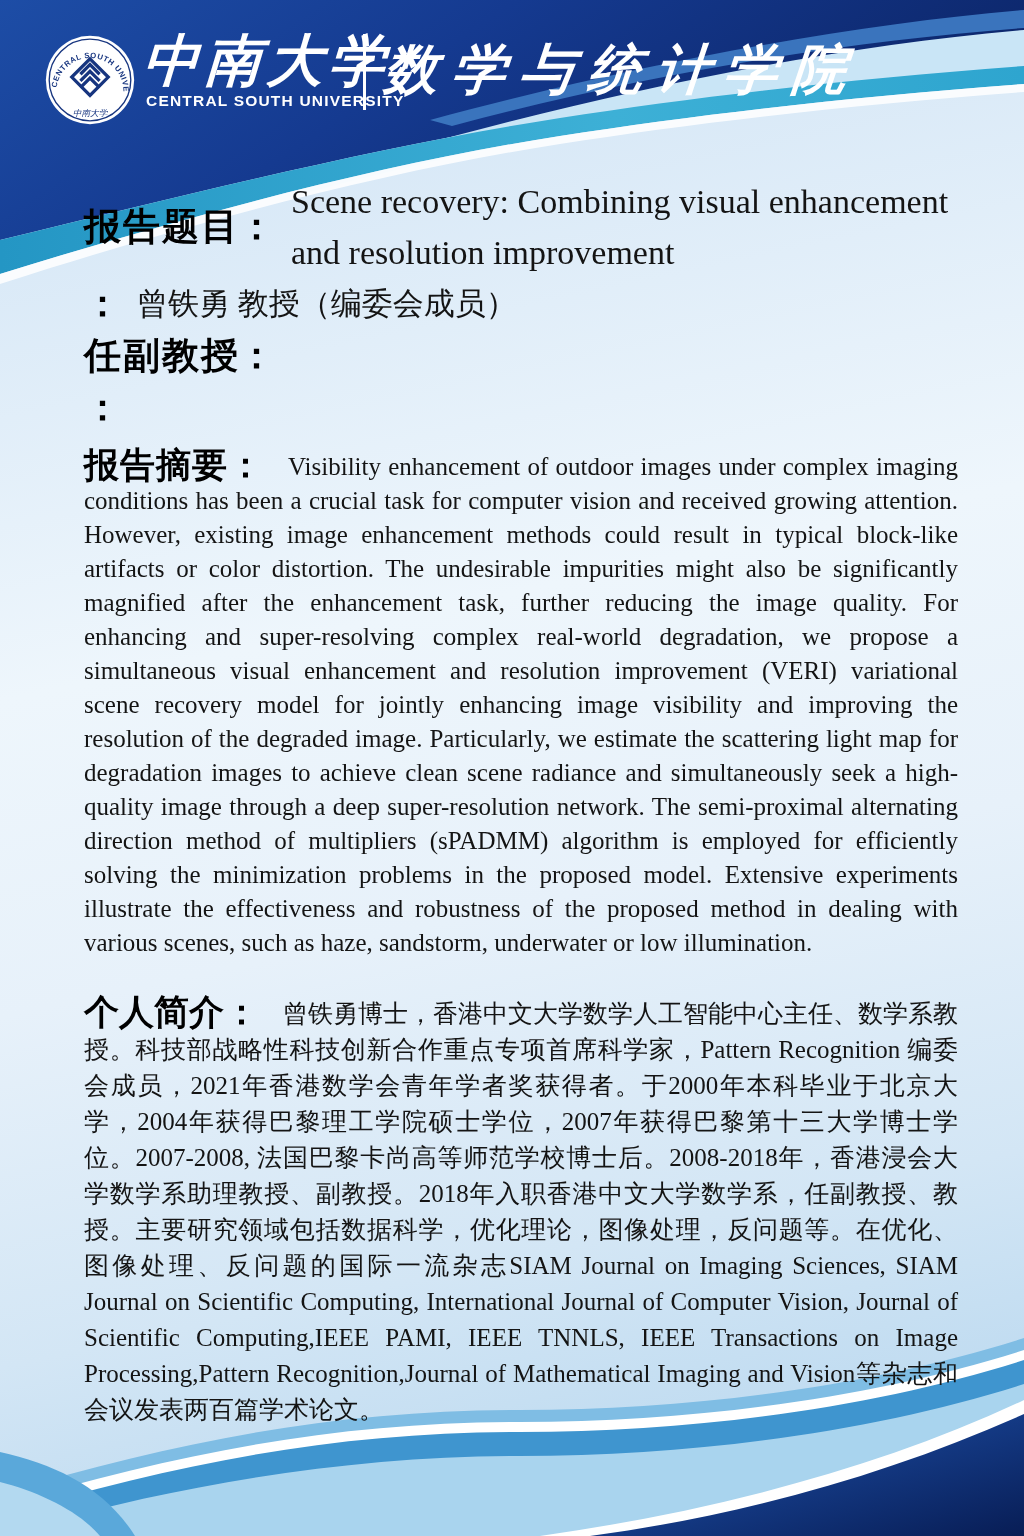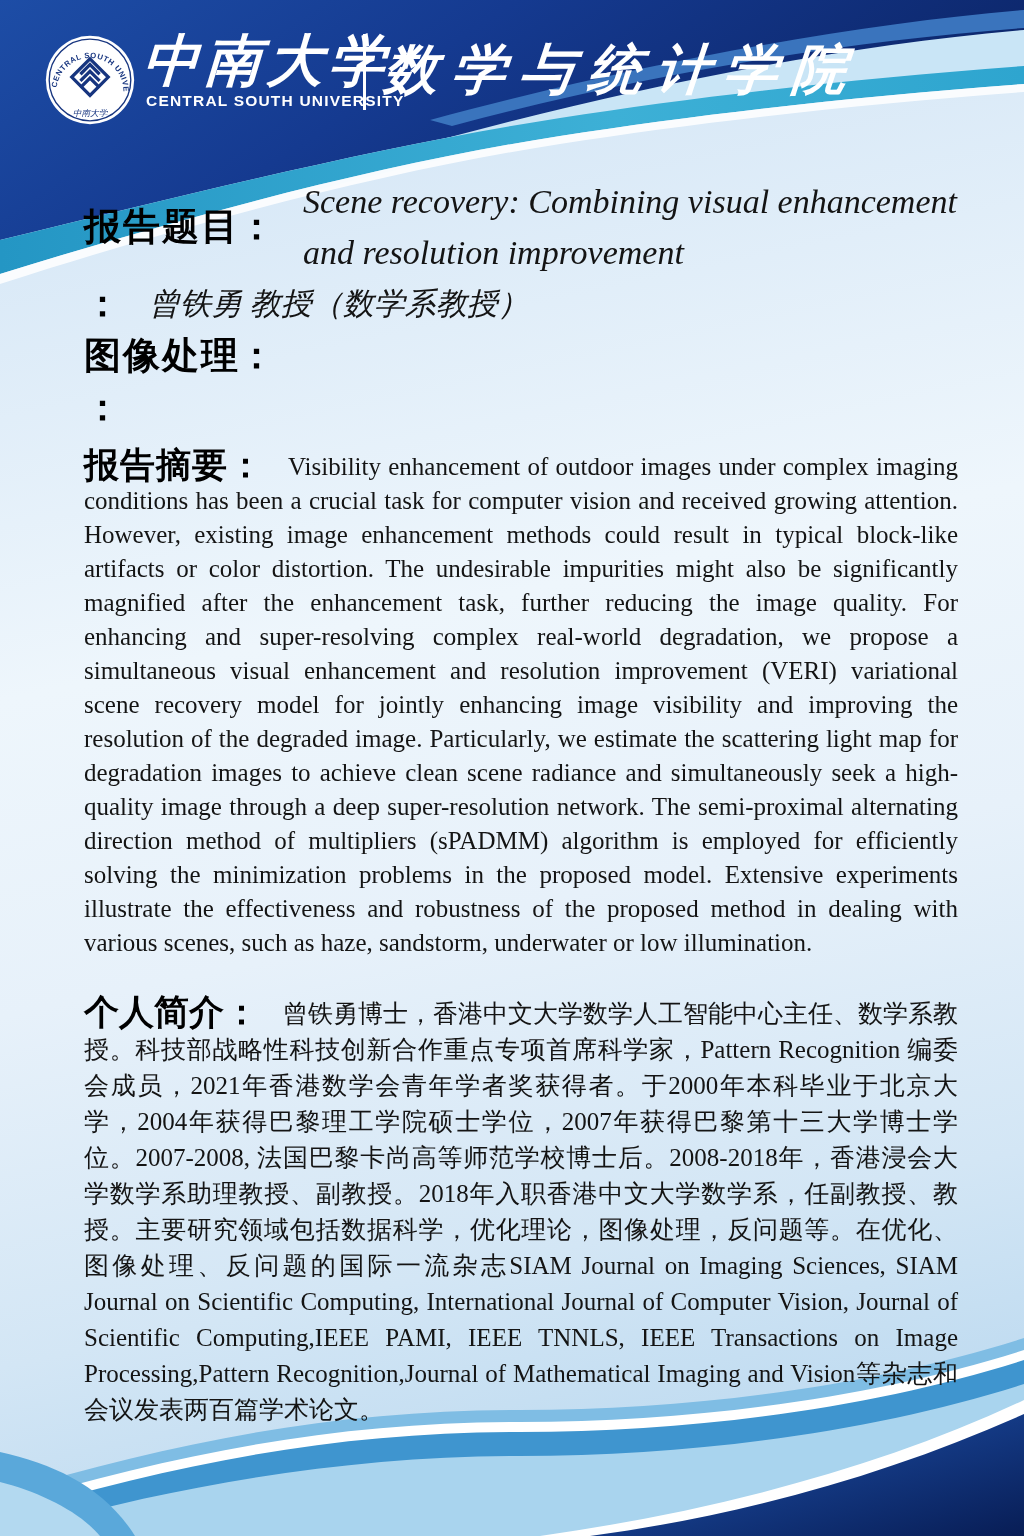--- a/index.html
+++ b/index.html
@@ -30,23 +30,22 @@
   
   .info{position:absolute;left:84px;top:176px;width:878px;z-index:2;}
   .info-row{display:flex;align-items:center;}
   .ilabel-wrap{flex:0 0 auto;display:flex;color:#000;}
   .ilabel{
     display:inline-block;width:154px;font-size:37px;font-weight:bold;line-height:52px;
     text-align:justify;text-align-last:justify;text-justify:inter-character;white-space:nowrap;
   }
   .icolon{font-size:37px;font-weight:bold;line-height:52px;}
   .ivalue{
-    margin-left:28px;color:#141414;
+    margin-left:16px;color:#141414;
     font-family:"Liberation Serif","DejaVu Serif",serif;
-    font-style:italic;
   }
   .ivalue.en{font-size:34px;line-height:51px;}
   .ivalue.cn{font-size:31px;line-height:52px;}
   
   .para{position:absolute;left:84px;width:874px;z-index:2;color:#141414;}
   .para-abstract{top:448px;font-family:"Liberation Serif","DejaVu Serif",serif;font-size:25px;line-height:34px;text-align:justify;}
   .para-bio{top:994px;font-family:"Liberation Serif","DejaVu Serif",serif;font-size:25px;line-height:36px;text-align:justify;}
   .plabel{
     font-family:"Liberation Sans","DejaVu Sans",sans-serif;
     font-size:35px;font-weight:bold;color:#000;margin-right:24px;
@@ -129,26 +128,26 @@
         <span class="ilabel">报告题目</span>
           <span class="icolon">：</span>
       </span>
       <span class="ivalue en">Scene recovery: Combining visual enhancement and resolution improvement</span>
     </div>
 
     <div class="info-row">
       <span class="ilabel-wrap">
           <span class="icolon">：</span>
       </span>
-      <span class="ivalue cn">曾铁勇 教授（数学系教授）</span>
+      <span class="ivalue cn">曾铁勇 教授（编委会成员）</span>
     </div>
 
     <div class="info-row">
       <span class="ilabel-wrap">
-        <span class="ilabel">图像处理</span>
+        <span class="ilabel">任副教授</span>
           <span class="icolon">：</span>
       </span>
     </div>
 
     <div class="info-row">
       <span class="ilabel-wrap">
           <span class="icolon">：</span>
       </span>
     </div>
   </div>

